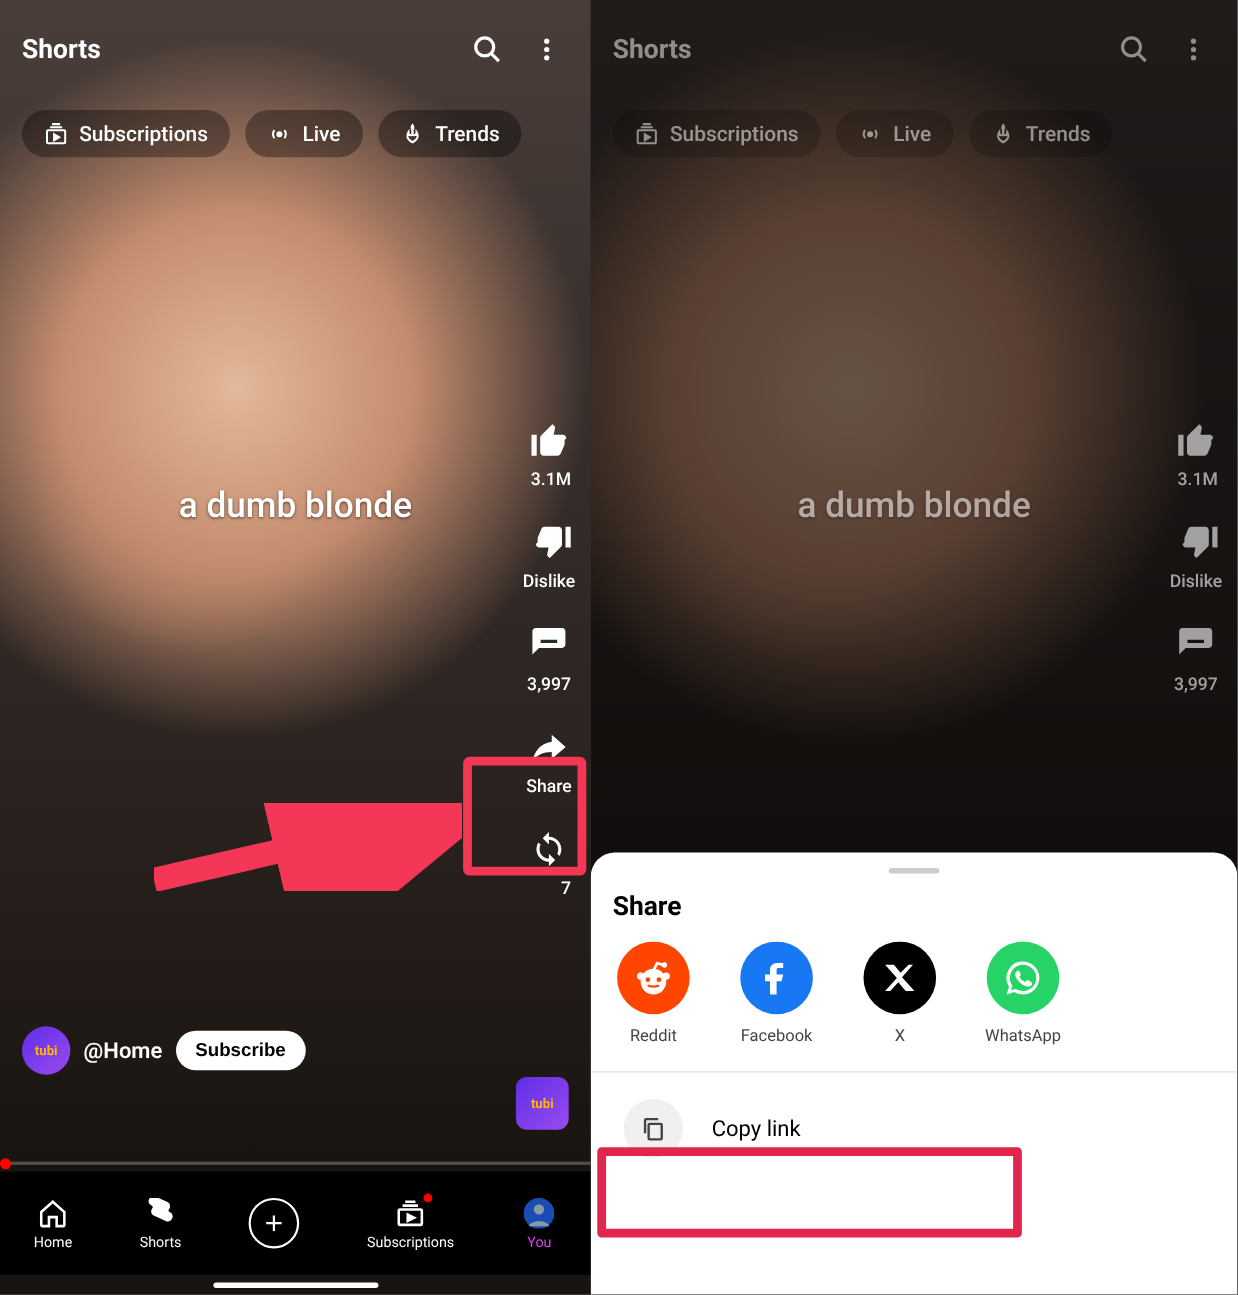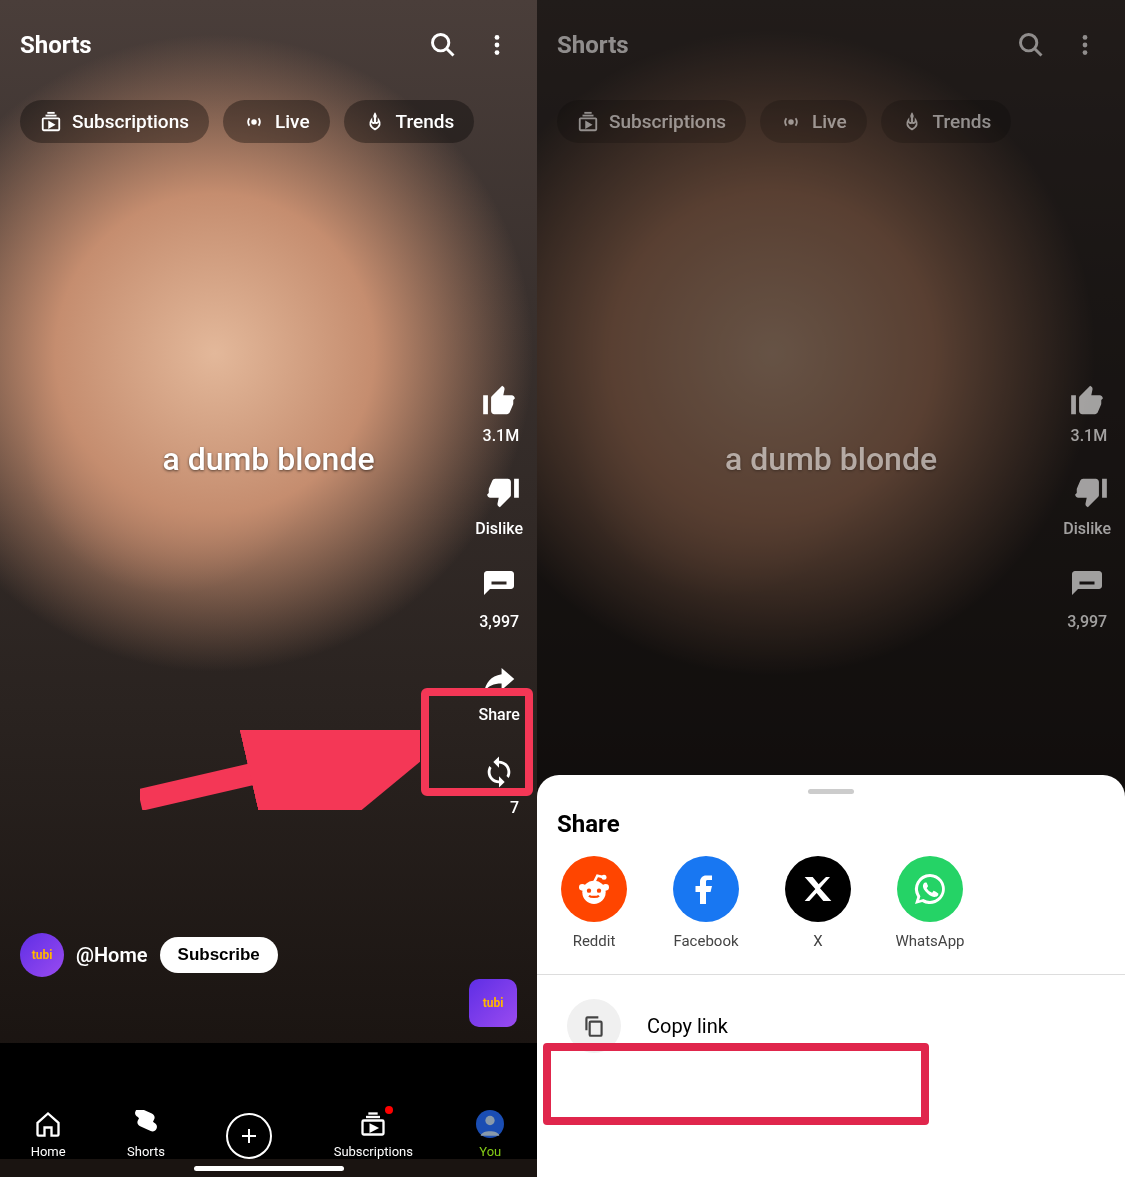--- a/index.html
+++ b/index.html
@@ -138,30 +138,30 @@
     z-index:5;
   }
   .progress .fill { width:1%; height:100%; background:#f00; }
   .progress .dot {
     position:absolute; left:1%; top:50%; transform:translate(-50%,-50%);
     width:10px; height:10px; border-radius:50%; background:#f00;
   }
   
   .nav {
     position:absolute; bottom: 18px; left:0; right:0;
-    height: 116px;
-    display:flex; align-items:flex-end; justify-content:space-around;
+    height: 94px;
+    display:flex; align-items:center; justify-content:space-around;
     background:#000;
     z-index:6;
   }
   .nav-item {
     display:flex; flex-direction:column; align-items:center; gap:4px;
     color:#fff; font-size: 13px;
   }
-  .nav-item.active { color:#84cc16; }
+  .nav-item.active { color:#d946ef; }
   .nav-icon { width:32px; height:32px; display:flex; align-items:center; justify-content:center; position:relative; }
   .nav-create {
     width: 46px; height: 46px; border-radius: 50%;
     border: 2px solid #fff; display:flex; align-items:center; justify-content:center;
     color:#fff;
   }
   .red-dot { position:absolute; top:-2px; right:-4px; width:8px; height:8px; border-radius:50%; background:#f00; }
   .home-indicator {
     position:absolute; bottom:6px; left:50%; transform:translateX(-50%);
     width: 150px; height:5px; border-radius:3px; background:#fff;

